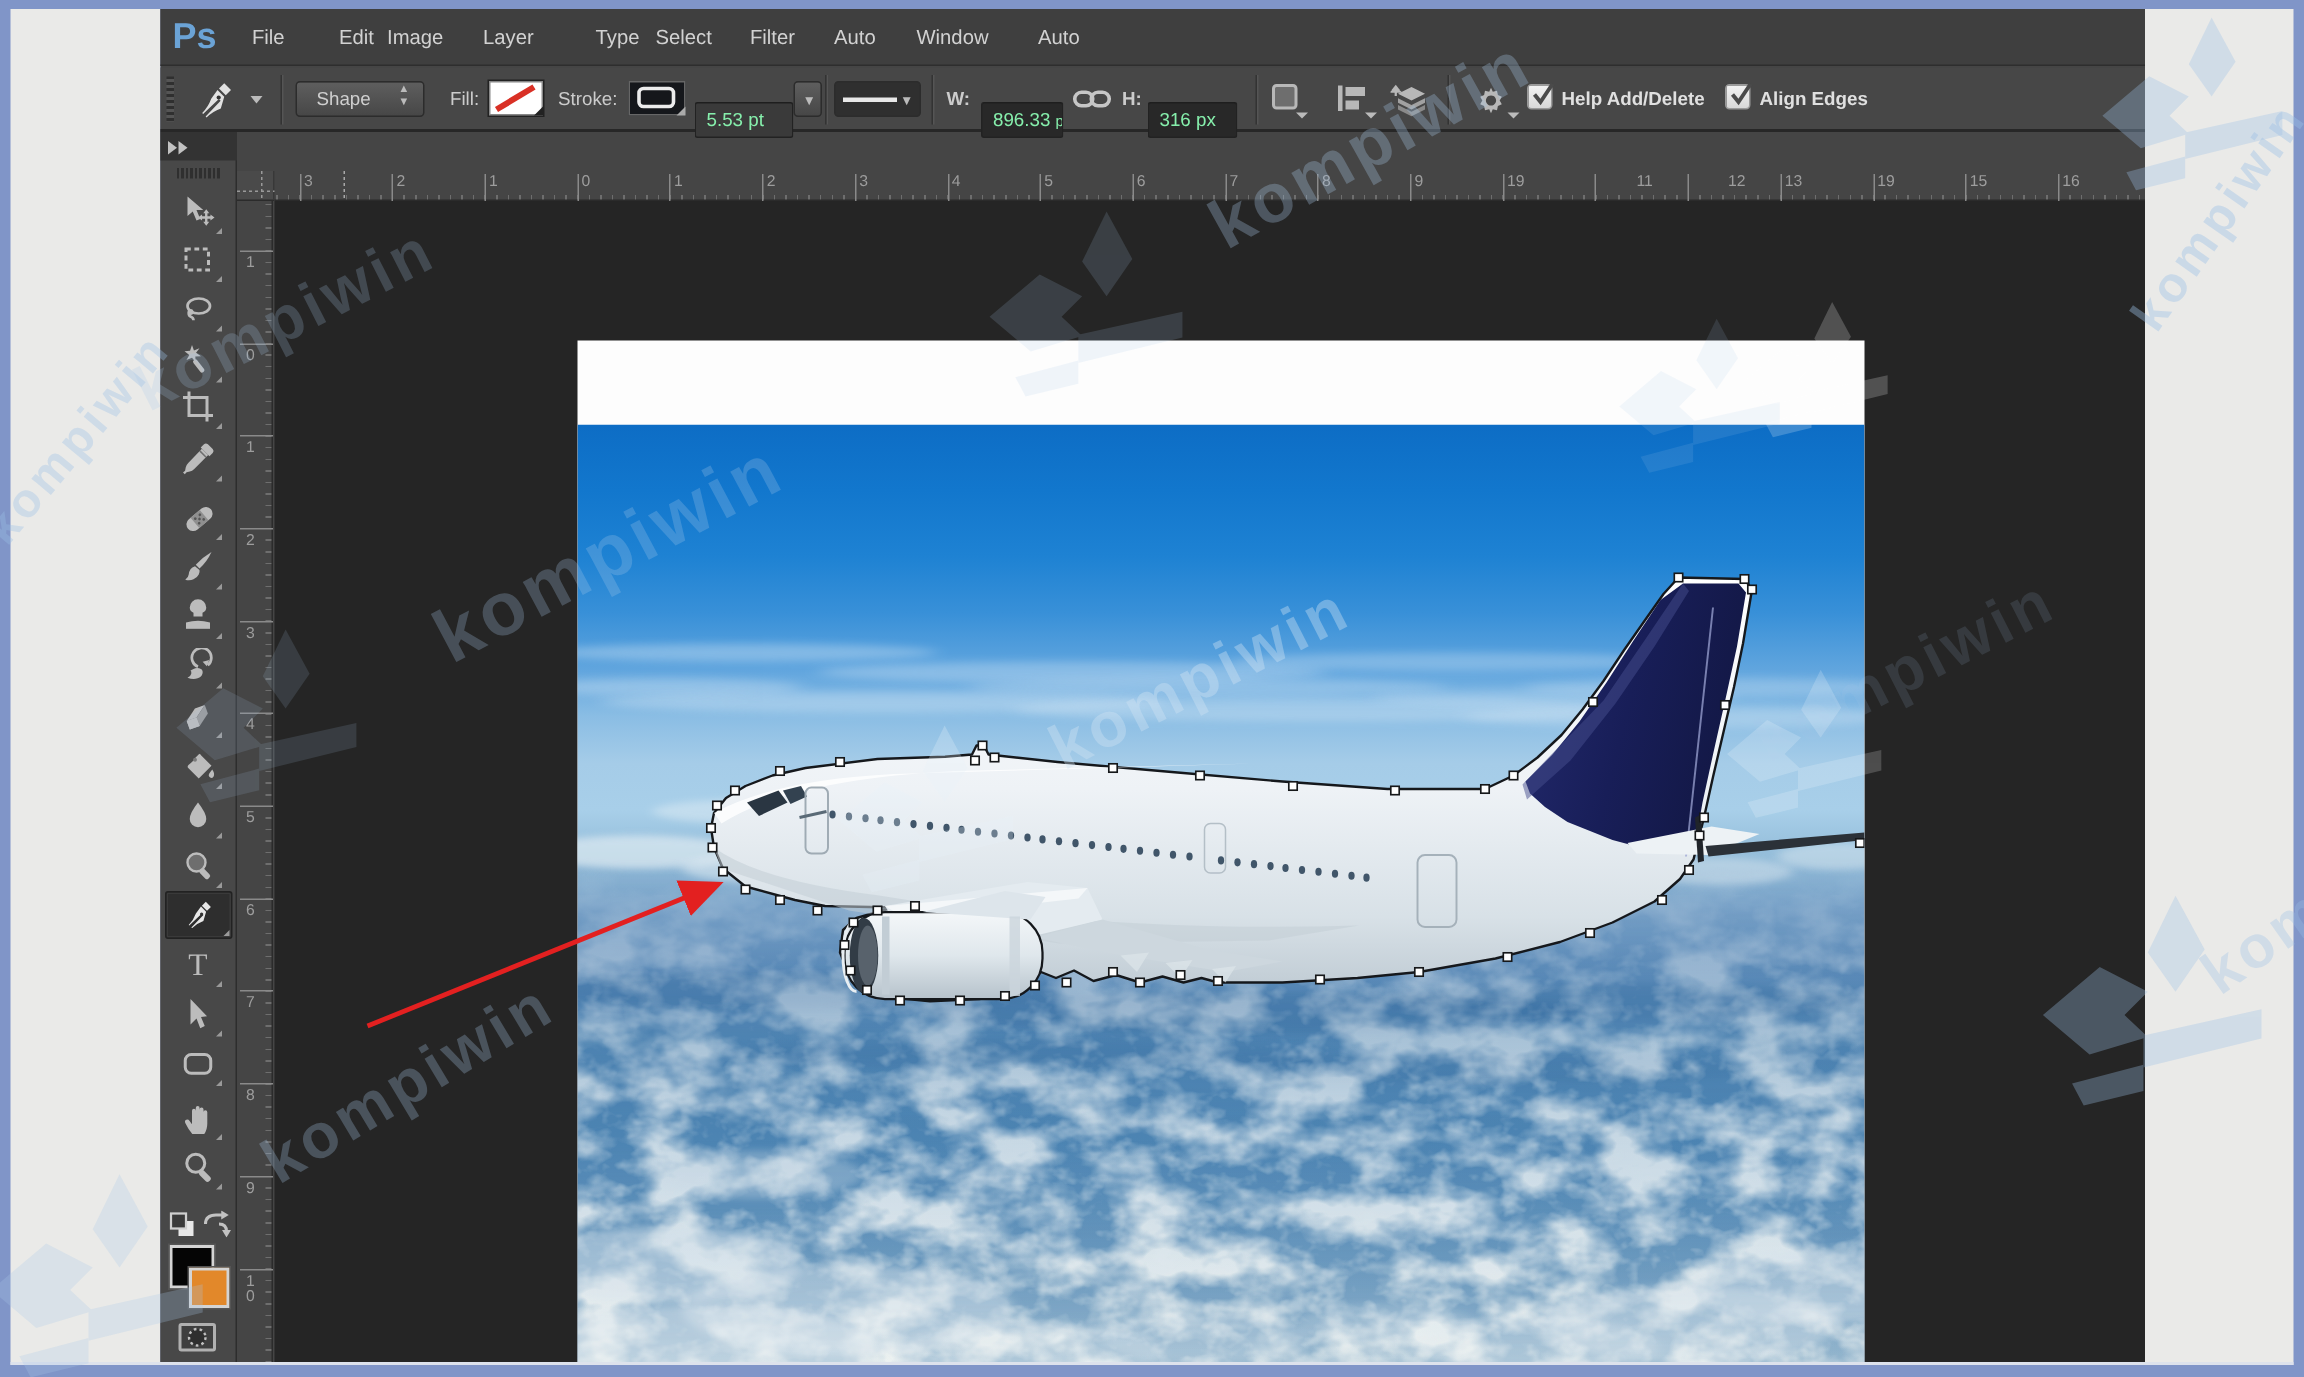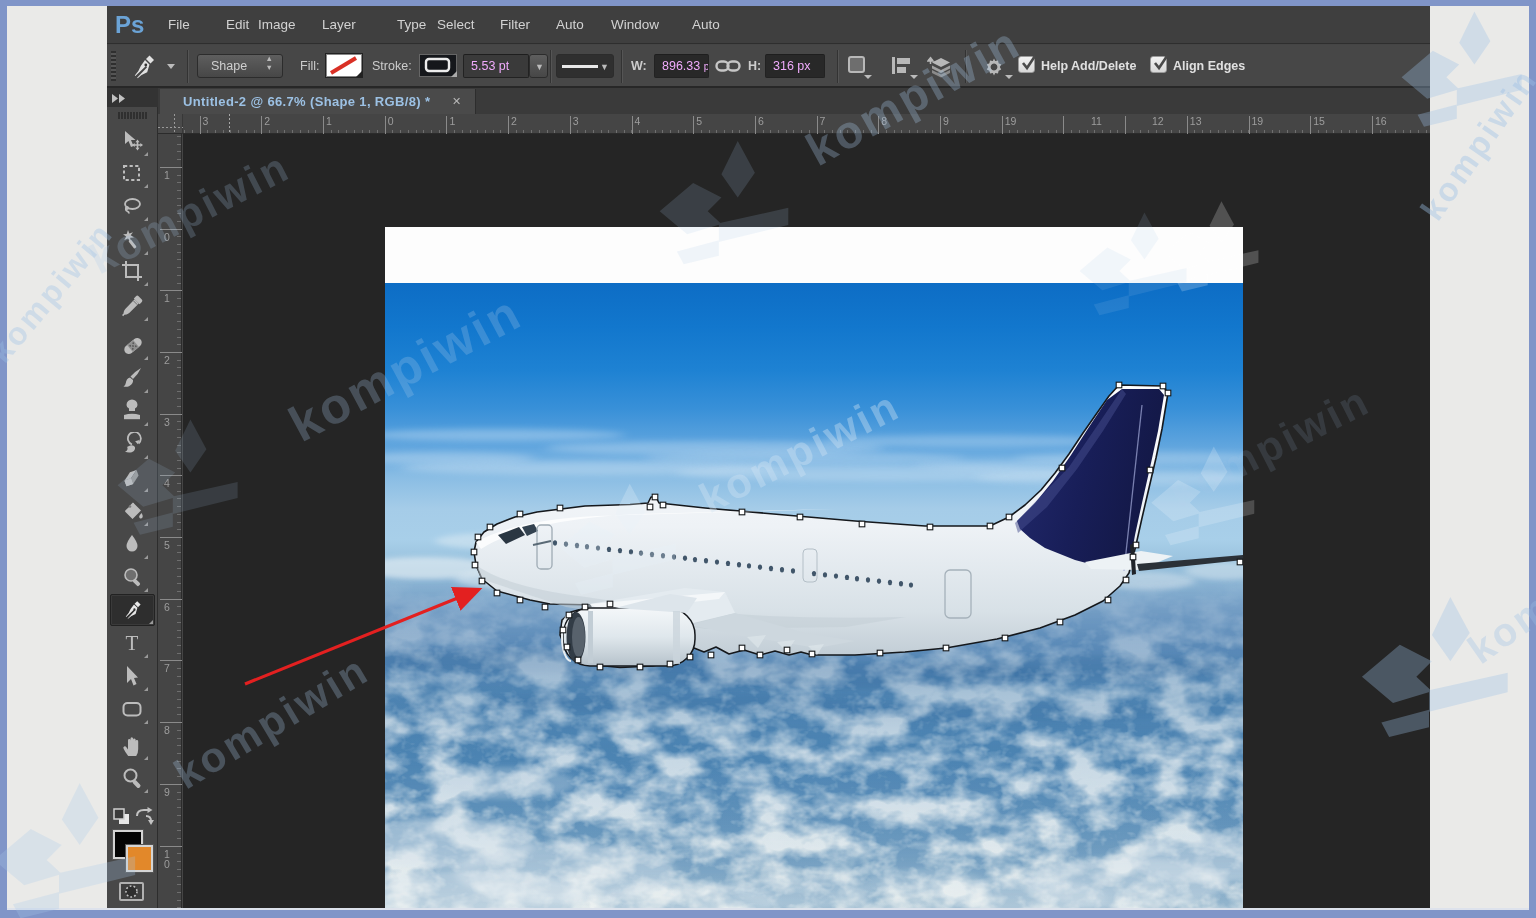--- a/index.html
+++ b/index.html
@@ -6,21 +6,21 @@
 #root { position:relative; width:1536px; height:918px; background:#8095c8; }
 .desk { position:absolute; top:6px; height:904px; background:#eaeae8; }
 #deskL { left:7px; width:100px; }
 #deskR { left:1430px; width:99px; }
 #win { position:absolute; left:107px; top:6px; width:1323px; height:904px; background:#454545; }
 #menubar { position:absolute; left:0; top:0; width:1323px; height:38px; background:#3f3f3f; border-bottom:1px solid #2e2e2e; }
 #pslogo { position:absolute; left:8px; top:5px; font-size:24px; font-weight:bold; color:#6ba3d6; letter-spacing:0px; }
 .mi { position:absolute; top:11px; font-size:13.5px; color:#d2d2d2; }
 #optbar { position:absolute; left:0; top:39px; width:1323px; height:43px; background:#474747; border-bottom:2px solid #272727; }
 .olab { position:absolute; top:14px; font-size:12.5px; color:#cccccc; }
-.ofield { position:absolute; top:9px; height:24px; background:#2d2d2d; border:1px solid #222; border-top:1px solid #1e1e1e; color:#f0abfc; font-size:12.5px; line-height:22px; padding-left:7px; border-radius:2px; white-space:nowrap; overflow:hidden; }
+.ofield { position:absolute; top:23px; height:24px; background:#2d2d2d; border:1px solid #222; border-top:1px solid #1e1e1e; color:#86efac; font-size:12.5px; line-height:22px; padding-left:7px; border-radius:2px; white-space:nowrap; overflow:hidden; }
 .osep { position:absolute; top:5px; width:1px; height:33px; background:#333; box-shadow:1px 0 0 #555; }
 .obtn { position:absolute; top:9px; height:24px; background:linear-gradient(#5e5e5e,#474747); border:1px solid #2c2c2c; border-radius:3px; color:#cfcfcf; font-size:12.5px; line-height:22px; }
 #tabbar { position:absolute; left:51px; top:82px; width:1272px; height:26px; background:#3a3a3a; }
 #tab { position:absolute; left:2px; top:1px; width:316px; height:25px; background:#4a4a4a; border-right:1px solid #2d2d2d; }
 #tab span { position:absolute; left:23px; top:5px; font-size:13px; font-weight:bold; color:#9cc1e4; letter-spacing:0.35px; }
 #tab #tabx { left:292px; top:6px; font-size:11px; color:#b8b8b8; font-weight:normal; }
 #toolbar { position:absolute; left:0; top:82px; width:51px; height:822px; background:#484848; border-right:1px solid #2d2d2d; }
 #tbhead { position:absolute; left:0; top:0; width:51px; height:19px; background:#333; color:#c8c8c8; }
 #tbgrip { position:absolute; left:11px; top:24px; width:30px; height:7px;
   background:repeating-linear-gradient(90deg,#2f2f2f 0 1.5px,transparent 1.5px 3px); }
@@ -341,26 +341,20 @@
           <path d="M12 9 q5 0 5 5" fill="none" stroke="#c2c2c2" stroke-width="2"></path>
           <path d="M14 13 l3 5 3 -5 Z" fill="#c2c2c2"></path>
         </svg>
       <div style="position:absolute;left:6px;top:742px;width:30px;height:29px;background:#050505;border:2px solid #d4d4d4;outline:1px solid #555;"></div>
       <div style="position:absolute;left:19px;top:757px;width:27px;height:27px;background:#e2882a;border:2px solid #d4d4d4;outline:1px solid #555;"></div>
       <div style="position:absolute;left:12px;top:794px;width:25px;height:19px;border:2px solid #b0b0b0;background:#3f3f3f;border-radius:2px;">
         <svg width="21" height="15">
             <circle cx="10.5" cy="7.5" r="5.5" fill="#2e2e2e" stroke="#c0c0c0" stroke-width="1.6" stroke-dasharray="1.8 2.1"></circle>
           </svg>
       </div>
-    </div>
-    <div id="tabbar">
-      <div id="tab">
-          <span>Untitled-2 @ 66.7% (Shape 1, RGB/8) *</span>
-          <span id="tabx">✕</span>
-        </div>
     </div>
     <div id="hruler">
         <div style="position:absolute;left:70.5px;top:0;width:1px;height:20px;background:repeating-linear-gradient(180deg,#a8a8a8 0 2px,transparent 2px 4px);"></div>
         <div class="htick" style="left:41.6px"></div>
 <div class="hlab" style="left:44.6px">3</div>
 <div class="htick" style="left:103.3px"></div>
 <div class="hlab" style="left:106.3px">2</div>
 <div class="htick" style="left:165.0px"></div>
 <div class="hlab" style="left:168.0px">1</div>
 <div class="htick" style="left:226.7px"></div>

